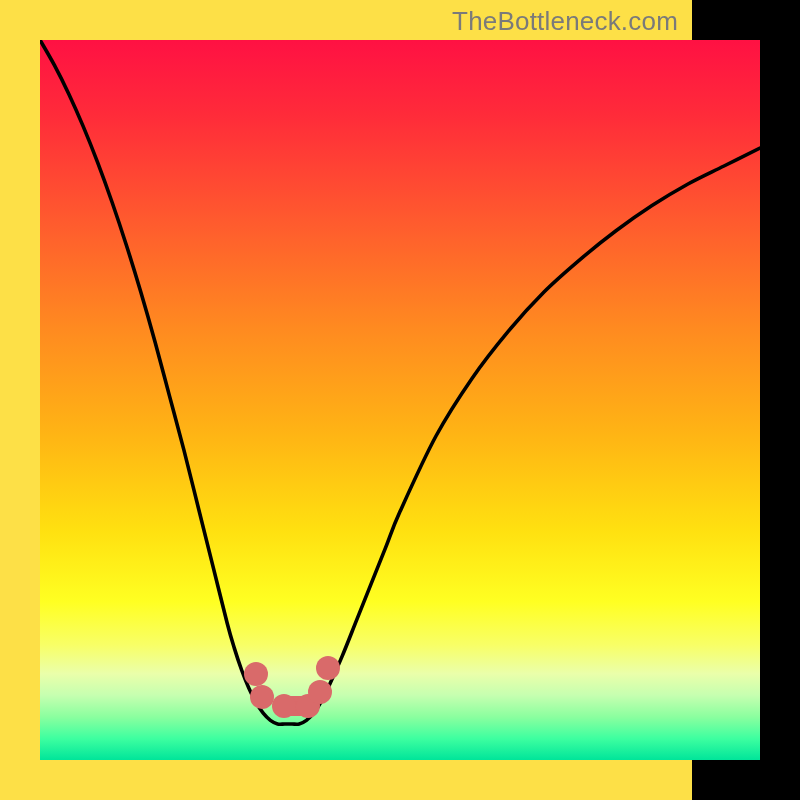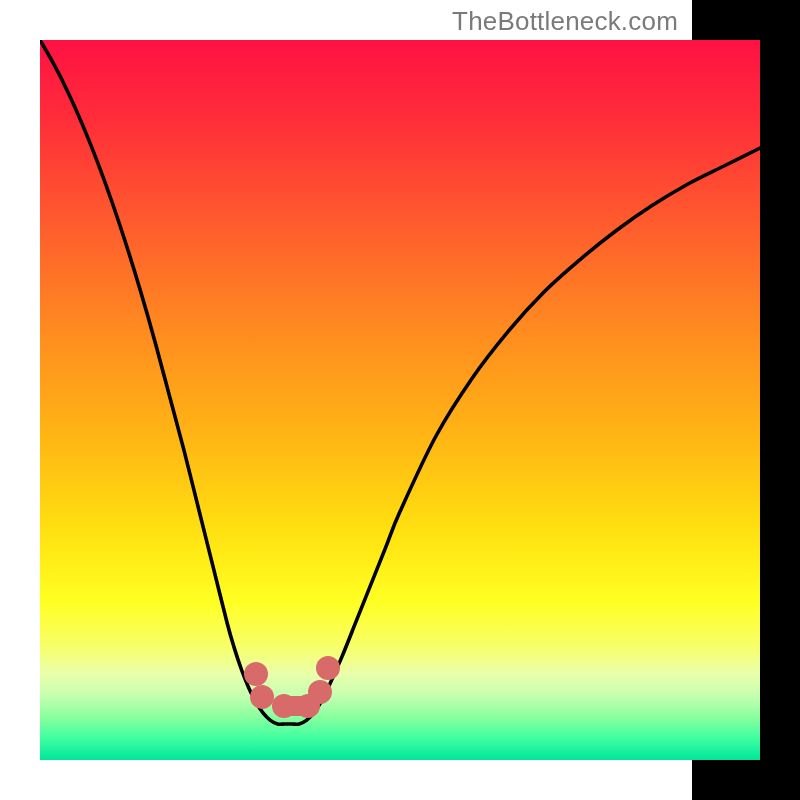--- a/index.html
+++ b/index.html
@@ -10,21 +10,21 @@
     background: #000;
     overflow: hidden;
     font-family: Arial, Helvetica, sans-serif;
   }
   .frame {
     position: absolute;
     left: 0;
     top: 0;
     width: 692px;
     height: 800px;
-    background: #ffffff;
+    background: #fde047;
   }
   .plot {
     position: absolute;
     left: 40px;
     top: 40px;
     width: 720px;
     height: 720px;
     overflow: hidden;
   }
   .gradient {

